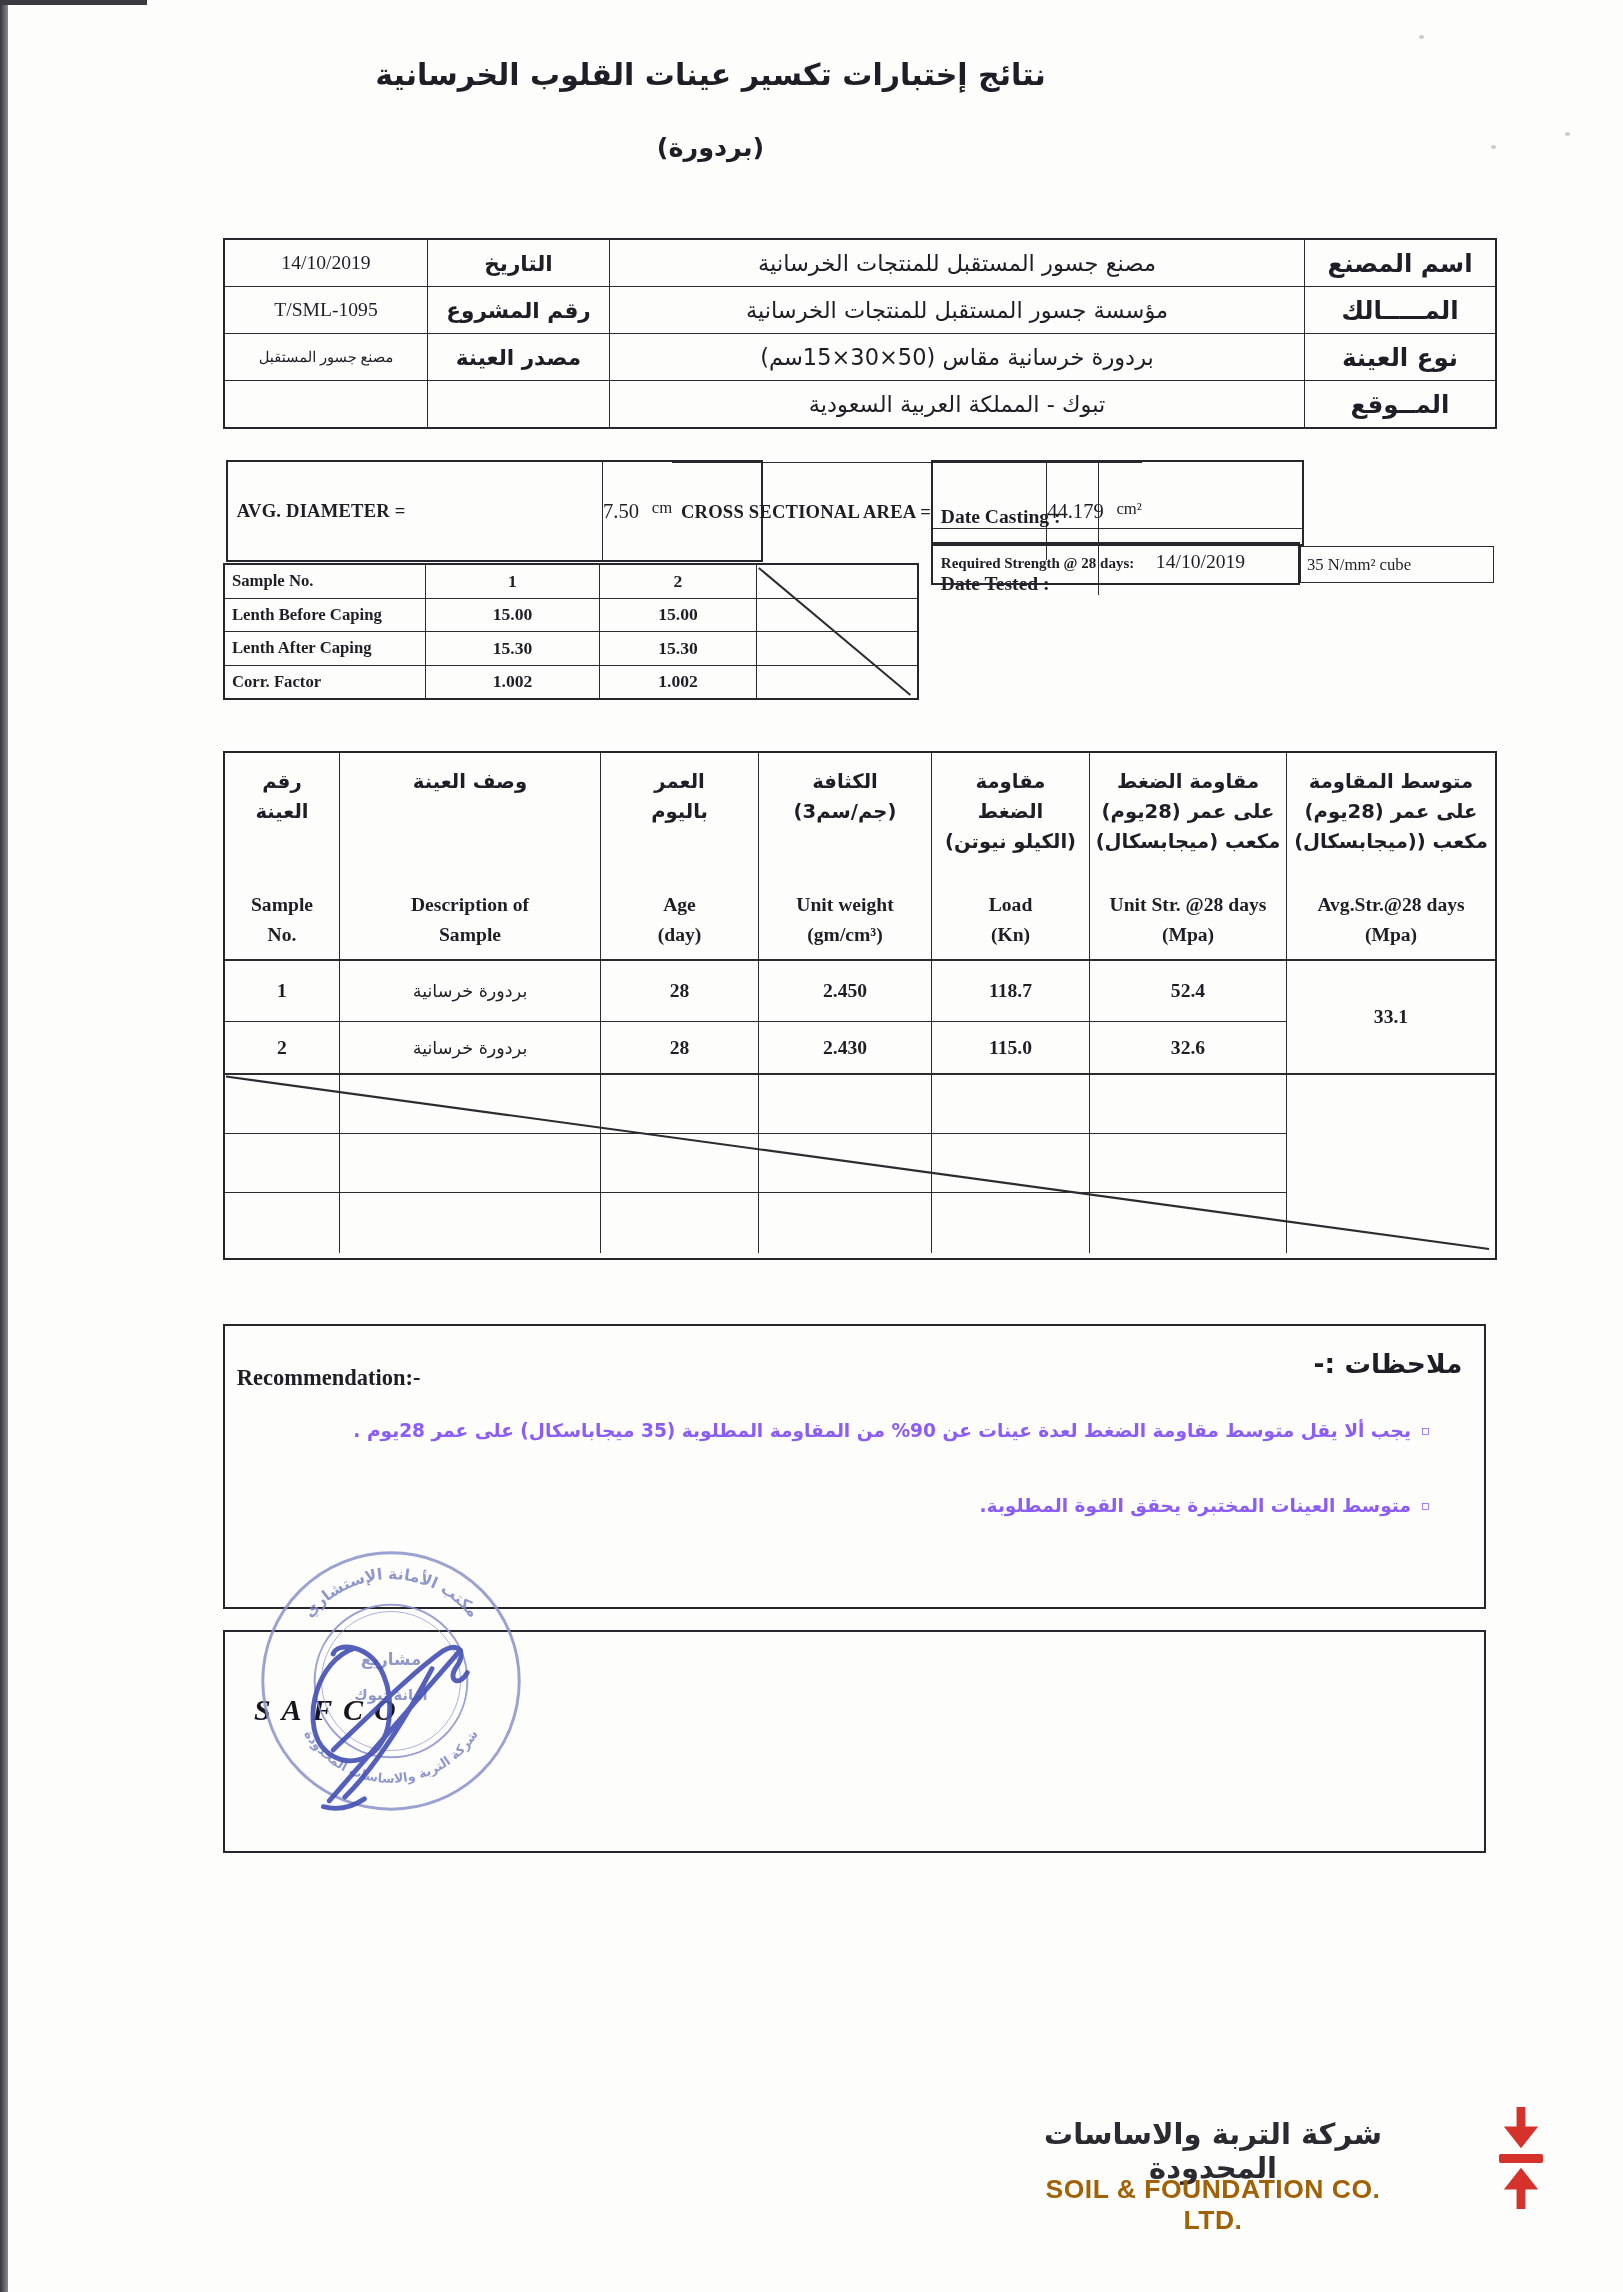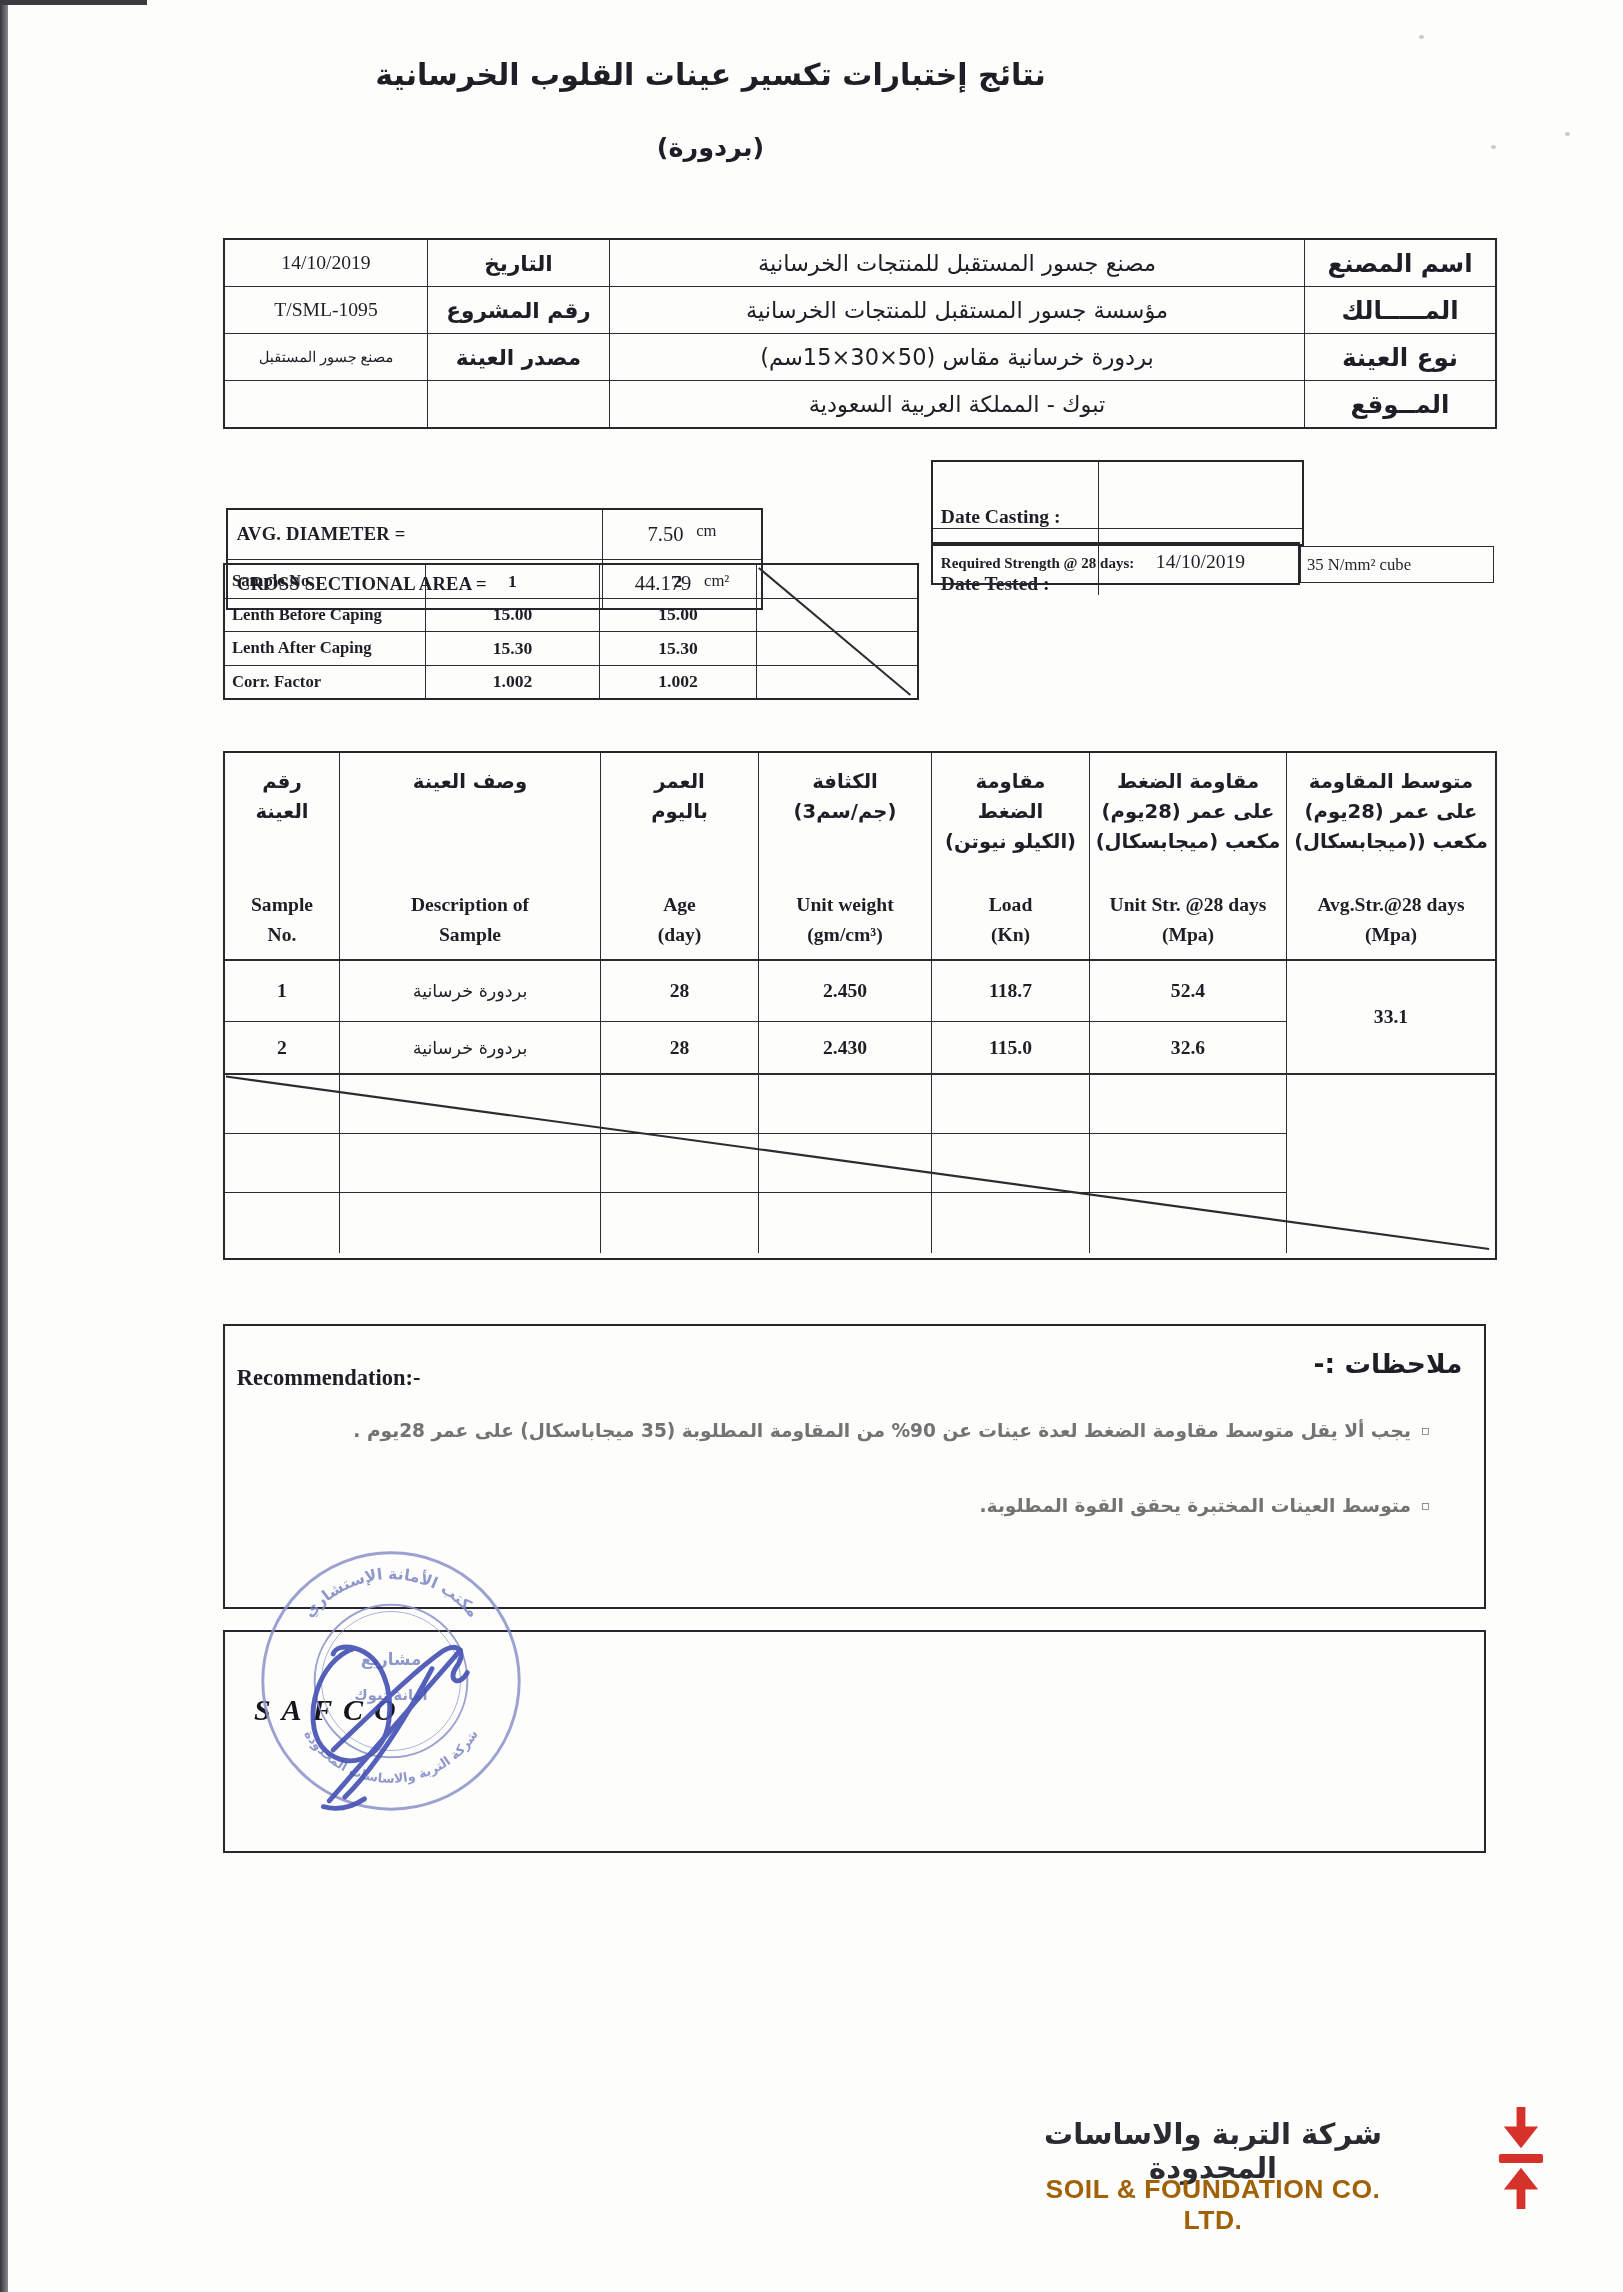--- a/index.html
+++ b/index.html
@@ -22,21 +22,21 @@
   .bt{border-top:1.6px solid #2b2b30;}
   
   .info{left:223px;top:238px;width:1270px;height:187px;display:flex;flex-direction:column;}
   .info .row{flex:1;}
   .c-dv{width:202px;font-family:"Liberation Serif",serif;font-size:19.6px;}
   .c-l2{width:182px;font-weight:bold;font-size:21.6px;direction:rtl;}
   .c-av{width:695px;font-size:22.5px;direction:rtl;}
   .c-l1{flex:1;font-weight:bold;font-size:24.5px;direction:rtl;}
   .c-dv.small{font-size:14.7px;direction:rtl;}
   
-  .meas{left:226px;top:460px;width:533px;height:98px;display:flex;flex-direction:column;margin-top:48px;}
+  .meas{left:226px;top:460px;width:533px;height:98px;display:flex;flex-direction:row;}
   .meas .row{flex:1;}
   .m-lab{width:374px;justify-content:flex-start;padding-left:8.8px;font-family:"Liberation Serif",serif;
          font-weight:bold;font-size:18.6px;letter-spacing:0.2px;}
   .m-val{flex:1;font-family:"Liberation Serif",serif;font-size:20.6px;}
   .unit{margin-left:12.7px;font-size:16.7px;position:relative;top:-2.9px;}
   
   .dates{left:931px;top:460px;width:369px;height:82px;display:flex;flex-direction:column;}
   .dates .row{flex:1;}
   .d-lab{width:165px;justify-content:flex-start;padding-left:7.8px;font-family:"Liberation Serif",serif;
          font-weight:bold;font-size:19.6px;margin-top:44px;}
@@ -68,21 +68,21 @@
   .h-en{font-family:"Liberation Serif",serif;font-weight:bold;font-size:19.6px;text-align:center;line-height:1.5;}
   .num{font-family:"Liberation Serif",serif;font-weight:bold;font-size:19.6px;}
   .desc{font-size:17.6px;direction:rtl;}
   .avgcell{grid-column:7;grid-row:2 / span 2;}
   .e7{grid-column:7;grid-row:4 / span 3;}
   .diag{left:0;top:0;pointer-events:none;}
   
   .notes{left:223px;top:1324px;width:1259px;height:281px;}
   .n-ar{right:21.6px;top:21.6px;font-size:26.5px;font-weight:bold;direction:rtl;}
   .n-en{left:11.8px;top:39px;font-family:"Liberation Serif",serif;font-weight:bold;font-size:22.5px;}
-  .n-item{right:54px;direction:rtl;text-align:right;font-size:18.6px;font-weight:bold;color:#737373;}
+  .n-item{right:54px;direction:rtl;text-align:right;font-size:18.6px;font-weight:bold;color:#8b5cf6;}
   .bullet{display:inline-block;font-size:13.7px;margin-left:9.8px;position:relative;top:-2px;}
   
   .sig{left:223px;top:1630px;width:1259px;height:219px;}
   .safco{left:29px;top:61px;font-family:"Liberation Serif",serif;font-style:italic;font-weight:bold;
          font-size:30px;letter-spacing:10.8px;color:#15151d;}
   
   .f-ar{left:1027px;top:2117px;width:372px;text-align:center;font-size:29px;font-weight:bold;direction:rtl;
         color:#2a2a30;}
   .f-en{left:1019px;top:2174px;width:388px;text-align:center;font-family:"Liberation Sans",sans-serif;
         font-weight:bold;font-size:26.5px;letter-spacing:0.5px;color:#a16207;}

